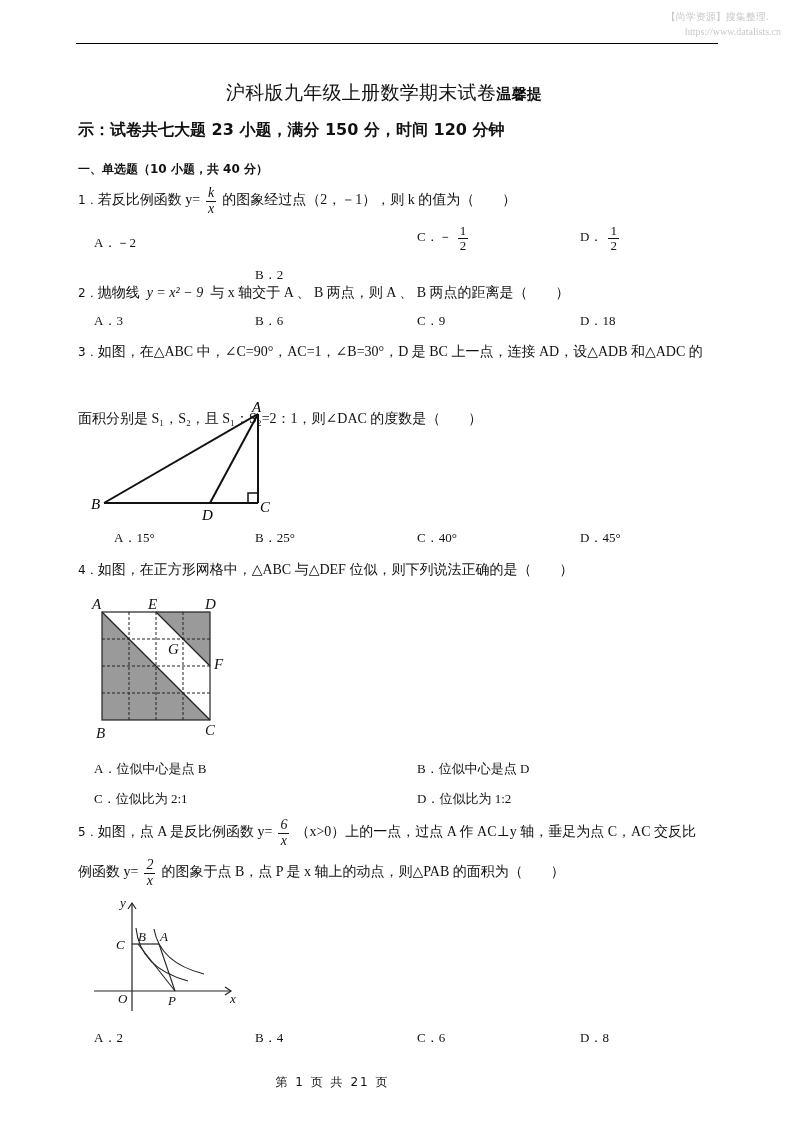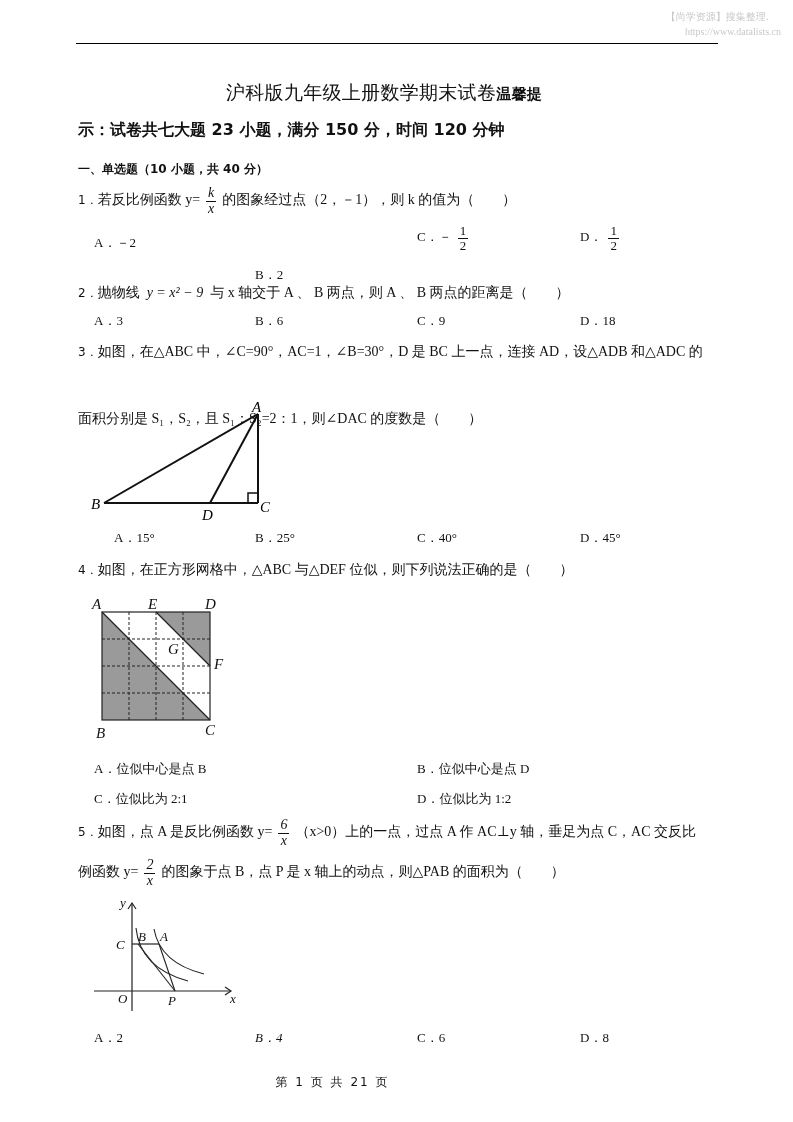--- a/index.html
+++ b/index.html
@@ -133,17 +133,17 @@
     <text x="28" y="56">C</text>
     <text x="50" y="48">B</text>
     <text x="72" y="48">A</text>
     <text x="30" y="110">O</text>
     <text x="80" y="112">P</text>
     <text x="142" y="110">x</text>
   </g>
 </svg>
 
 <div class="abs opt c1" style="top:1029px;"><span>A．</span><span>2</span></div>
-<div class="abs opt c2" style="top:1029px;font-style:italic;"><span>B．</span><span>4</span></div>
+<div class="abs opt c2" style="top:1029px;"><span>B．</span><span>4</span></div>
 <div class="abs opt c3" style="top:1029px;"><span>C．</span><span>6</span></div>
 <div class="abs opt c4" style="top:1029px;"><span>D．</span><span>8</span></div>
 
 <div class="abs footer">第 1 页 共 21 页</div>
 
 </body></html>

